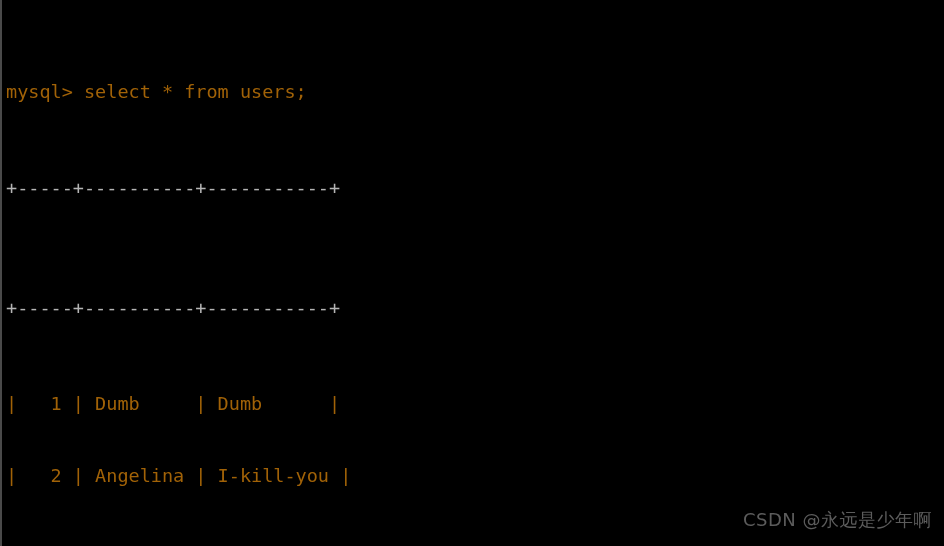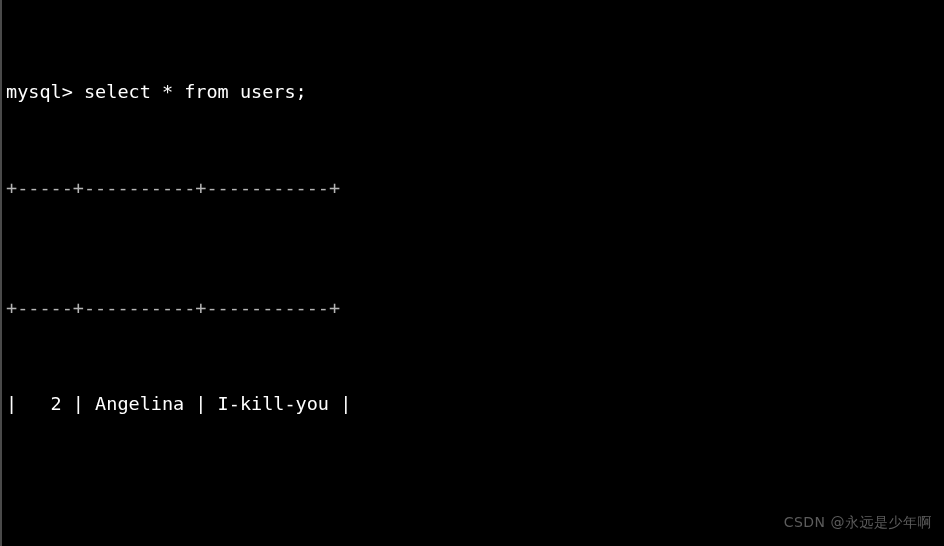--- a/index.html
+++ b/index.html
@@ -39,53 +39,54 @@
     line-height: 24px;
     letter-spacing: 0px;
     white-space: pre;
     -webkit-font-smoothing: none;
   }
 
   .term-line {
     display: block;
     height: 24px;
     white-space: pre;
-    color: #ffffff;
+    color: #a16207;
   }
 
   .term-rule {
     color: #b4b4b4;
   }
 
   #watermark {
     position: absolute;
     right: 12px;
     bottom: 14px;
     color: #5c5c5c;
     font-family: "DejaVu Sans", "Liberation Sans", sans-serif;
-    font-size: 14px;
+    font-size: 18px;
     letter-spacing: 0.5px;
     white-space: nowrap;
     user-select: none;
   }
 </style>
 </head>
 <body>
 
 <div id="terminal-window">
 
   <div id="terminal-screen">
 
     <span class="term-line">mysql&gt; select * from users;</span>
 
     <span class="term-line term-rule">+-----+----------+-----------+</span>
 
 
     <span class="term-line term-rule">+-----+----------+-----------+</span>
 
+    <span class="term-line">|   1 | Dumb     | Dumb      |</span>
     <span class="term-line">|   2 | Angelina | I-kill-you |</span>
     
     
     
     
     
     
     
     
     

